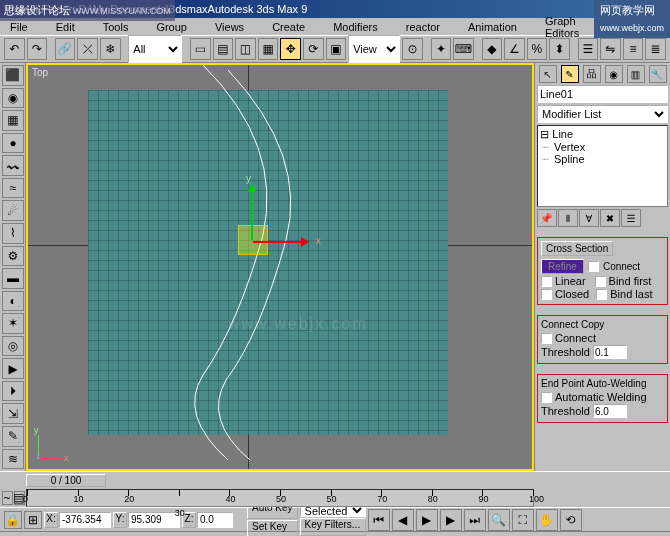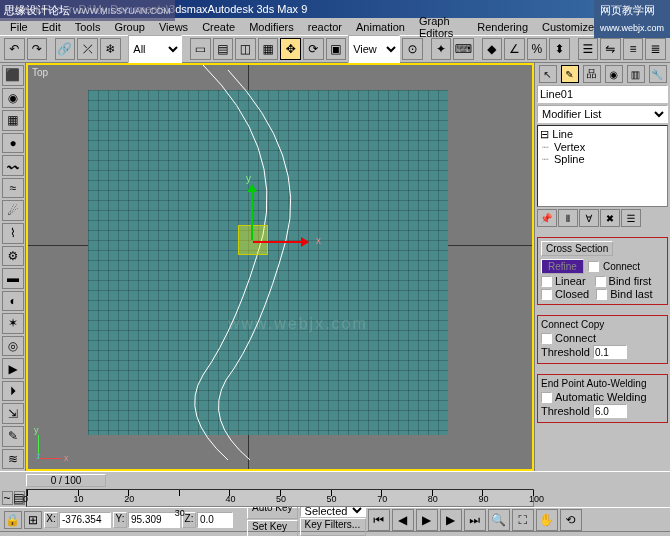--- a/index.html
+++ b/index.html
@@ -2,21 +2,21 @@
 <html><head>
 <meta charset="utf-8">
 <style>
 * { margin: 0; padding: 0; box-sizing: border-box; font-family: "MS Sans Serif", Arial, sans-serif; font-size: 11px; }
 body { background: #c0c0c0; width: 670px; height: 536px; overflow: hidden; position: relative; }
 
 .titlebar { background: linear-gradient(to right, #0a246a, #3a6ea5); color: #fff; height: 18px; line-height: 18px; padding: 0 4px; display: flex; justify-content: flex-start; }
 .titlebar .overlay { position: absolute; left: 0; top: 0; background: rgba(80,80,120,0.7); color: #fff; padding: 1px 4px; font-size: 10px; }
 .titlebar .right-overlay { position: absolute; right: 0; top: 0; background: #3a5a8a; color: #fff; padding: 1px 6px; font-size: 11px; }
 
-.menubar { background: #c0c0c0; height: 17px; display: flex; align-items: center; padding: 0 4px; gap: 2px; }
+.menubar { background: #c0c0c0; height: 17px; display: flex; align-items: center; padding: 0 4px; gap: 16px; }
 .menubar span { padding: 0 6px; cursor: default; }
 
 .toolbar { background: #c0c0c0; height: 28px; border-top: 1px solid #fff; border-bottom: 1px solid #808080; display: flex; align-items: center; padding: 0 4px; gap: 2px; }
 .tbtn { width: 22px; height: 22px; border: 1px solid #808080; background: #c0c0c0; display: inline-flex; align-items: center; justify-content: center; font-size: 12px; }
 .tbtn.active { background: #ffe08a; border: 1px solid #000; }
 .tsel { height: 28px; border: 1px inset #fff; background: #fff; font-size: 11px; }
 .divider { width: 4px; }
 
 .main { display: flex; height: 408px; }
 .left-toolbar { width: 26px; background: #c0c0c0; border-right: 1px solid #808080; display: flex; flex-direction: column; gap: 2px; padding: 2px; }

